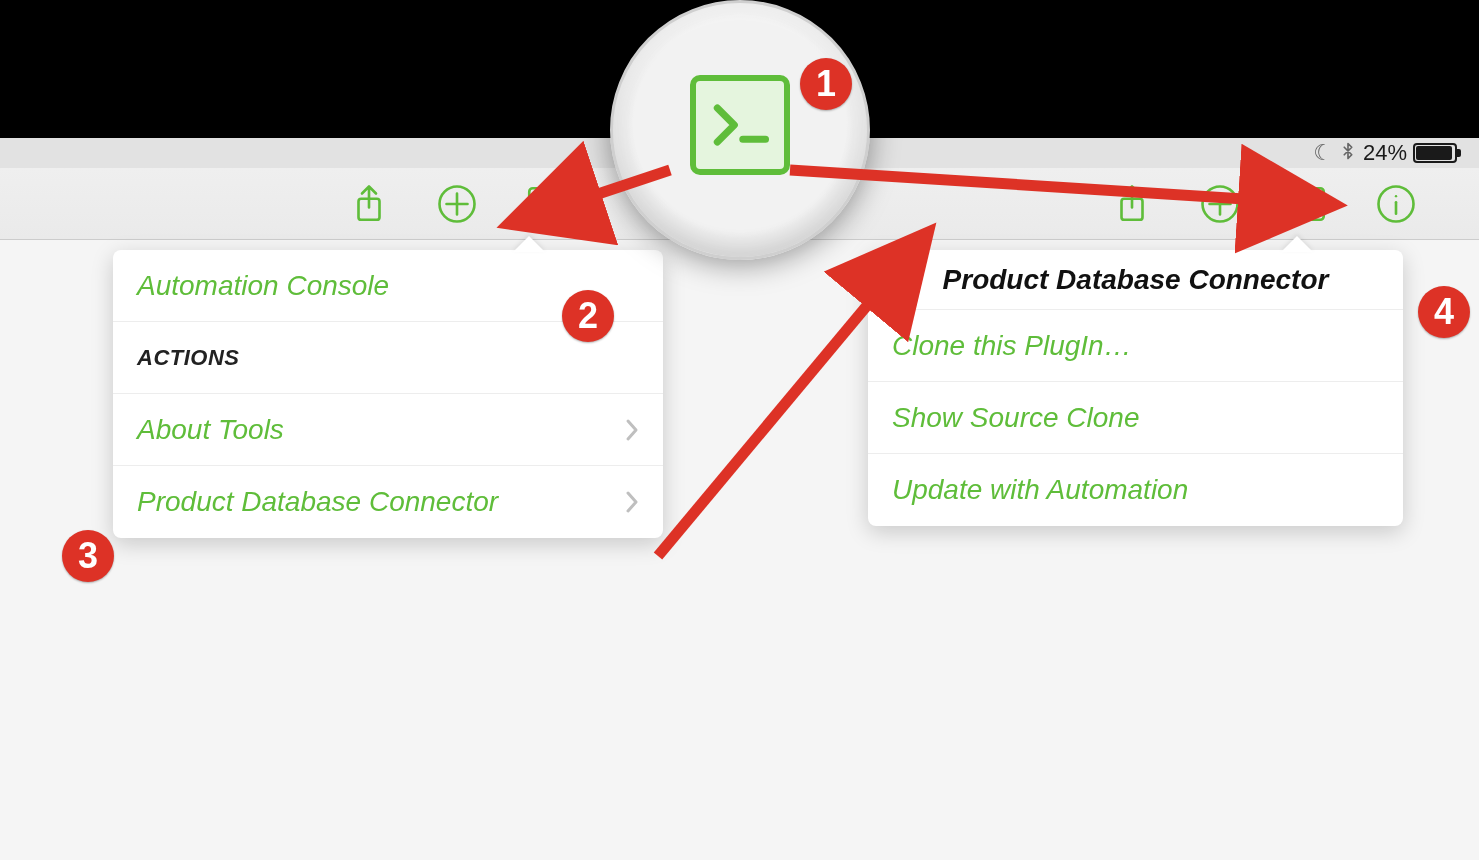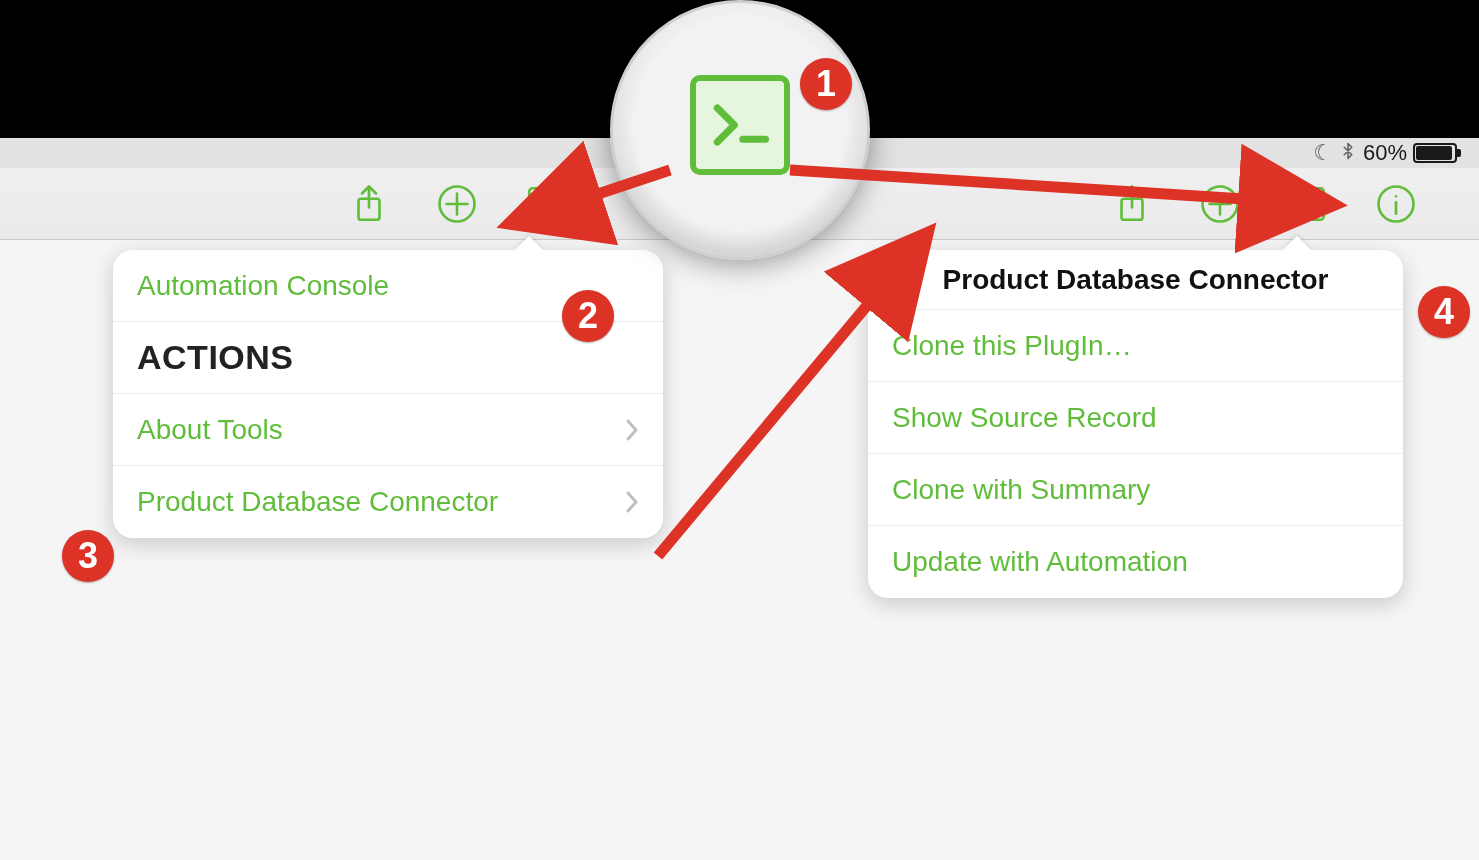--- a/index.html
+++ b/index.html
@@ -87,23 +87,24 @@
   .canvas-area {
     position: absolute;
     top: 240px; left: 0; right: 0; bottom: 0;
     background: #f5f5f5;
   }
 
   
   .popover {
     position: absolute;
     background: var(--panel);
-    border-radius: 20px;
+    border-radius: 8px;
     box-shadow: var(--shadow);
     overflow: visible;
+    font-style: italic;
   }
   .popover::before {
     content: "";
     position: absolute;
     top: -14px;
     width: 0; height: 0;
     border-left: 16px solid transparent;
     border-right: 16px solid transparent;
     border-bottom: 16px solid #fff;
     filter: drop-shadow(0 -2px 2px rgba(0,0,0,.08));
@@ -123,21 +124,21 @@
     cursor: pointer;
   }
   .list-row:last-child { border-bottom: none; }
   .list-row .chev {
     margin-left: auto;
     color: #bfbfbf;
     font-size: 32px;
     display: flex; align-items: center;
   }
   .list-header {
-    font-size: 34px;
+    font-size: 22px;
     font-weight: 700;
     letter-spacing: 0.5px;
     color: var(--ink);
     cursor: default;
     height: 72px;
     border-bottom: 1px solid #ededed;
   }
 
   .sub-header {
     height: 60px;
@@ -219,21 +220,21 @@
         </svg>
     </span>
   </div>
   <div class="status-right">
     <span style="color:#666">☾</span>
     <span>
       <svg viewBox="0 0 24 24" width="18" height="18" fill="none" stroke="#666" stroke-width="2.2" stroke-linecap="round" stroke-linejoin="round">
           <path d="M7 7l10 10-5 5V2l5 5L7 17"></path>
         </svg>
     </span>
-    <span>60%</span>
+    <span>24%</span>
     <span class="battery">
       <span class="battery-fill" id="battery-fill" style="width: 36.48px;"></span>
     </span>
   </div>
 </div>
 
 <div class="toolbar">
   <div class="toolbar-icons left">
     <div class="tb-icon">
       <svg viewBox="0 0 48 48" fill="none" stroke="currentColor" stroke-width="3" stroke-linecap="round" stroke-linejoin="round">
@@ -316,24 +317,21 @@
       <svg width="18" height="30" viewBox="0 0 18 30" fill="none" stroke="currentColor" stroke-width="4" stroke-linecap="round" stroke-linejoin="round">
           <path d="M14 3L4 15l10 12"></path>
         </svg>
     </span>
     <span class="sub-title">Product Database Connector</span>
   </div>
   <div class="list-row">
     <span>Clone this PlugIn…</span>
   </div>
   <div class="list-row">
-    <span>Show Source Record</span>
-  </div>
-  <div class="list-row">
-    <span>Clone with Summary</span>
+    <span>Show Source Clone</span>
   </div>
   <div class="list-row">
     <span>Update with Automation</span>
   </div>
 </div>
 
 <div class="magnifier">
   <div class="mag-terminal">
     <svg viewBox="0 0 48 48" fill="none" stroke="currentColor" stroke-width="5" stroke-linecap="round" stroke-linejoin="round">
       <path d="M8 12l12 12L8 36M26 34h16"></path>

